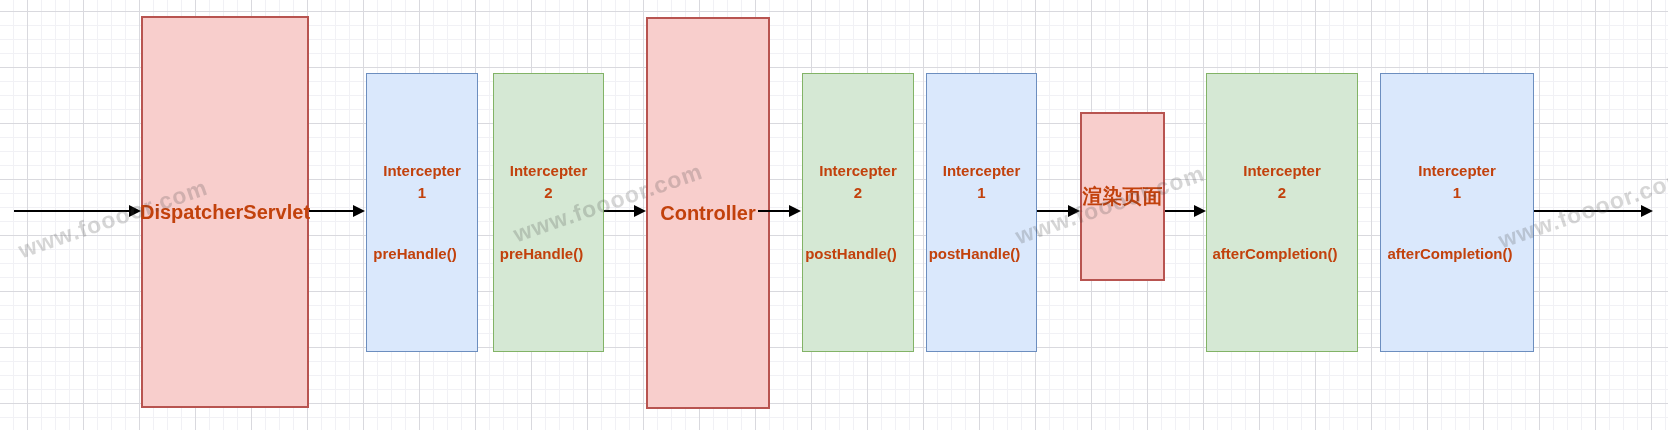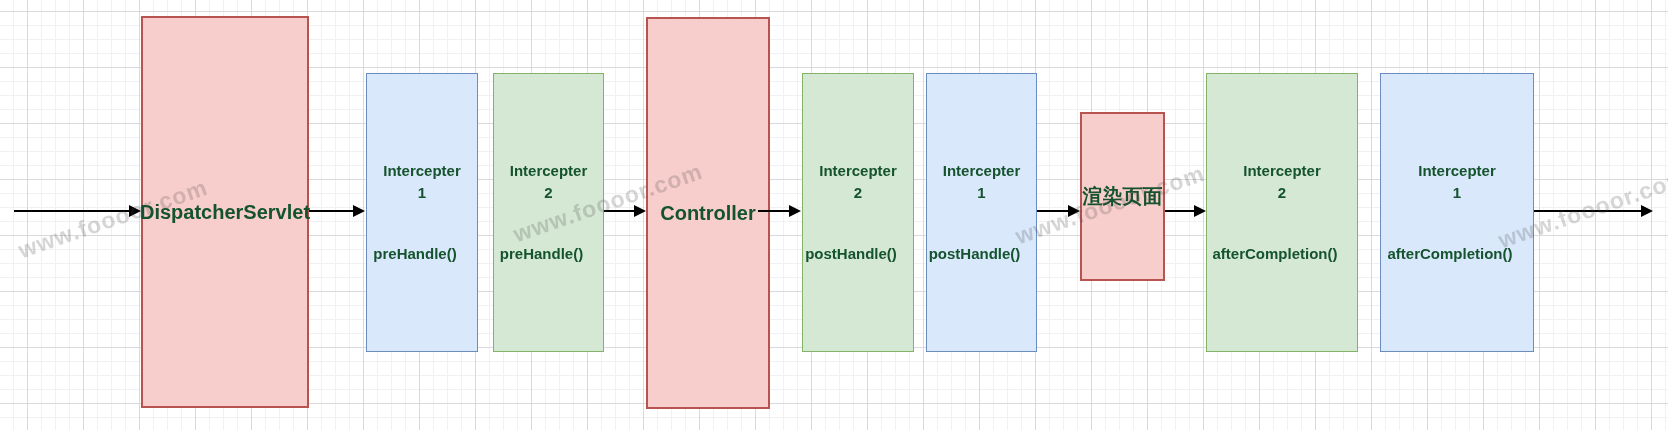--- a/index.html
+++ b/index.html
@@ -21,21 +21,21 @@
       linear-gradient(to bottom, #f1f1f5 1px, transparent 1px);
     background-size: 56px 56px, 56px 56px, 14px 14px, 14px 14px;
     background-position: 27px 0, 0 11px, 13px 0, 0 11px;
   }
 
   .node {
     position: absolute;
     box-sizing: border-box;
     border: 2px solid #000;
     z-index: 1;
-    color: #14532d;
+    color: #c2410c;
   }
   .node.red   { background: var(--red-fill, #F8CECC);   border-color: var(--red-stroke, #B85450); }
   .node.blue  { background: var(--blue-fill, #DAE8FC);  border-color: var(--blue-stroke, #6C8EBF); border-width: 1.5px; }
   .node.green { background: var(--green-fill, #D5E8D4); border-color: var(--green-stroke, #82B366); border-width: 1.5px; }
 
   .node.big, .node.small {
     display: flex;
     align-items: center;
     justify-content: center;
     font-size: 20px;

